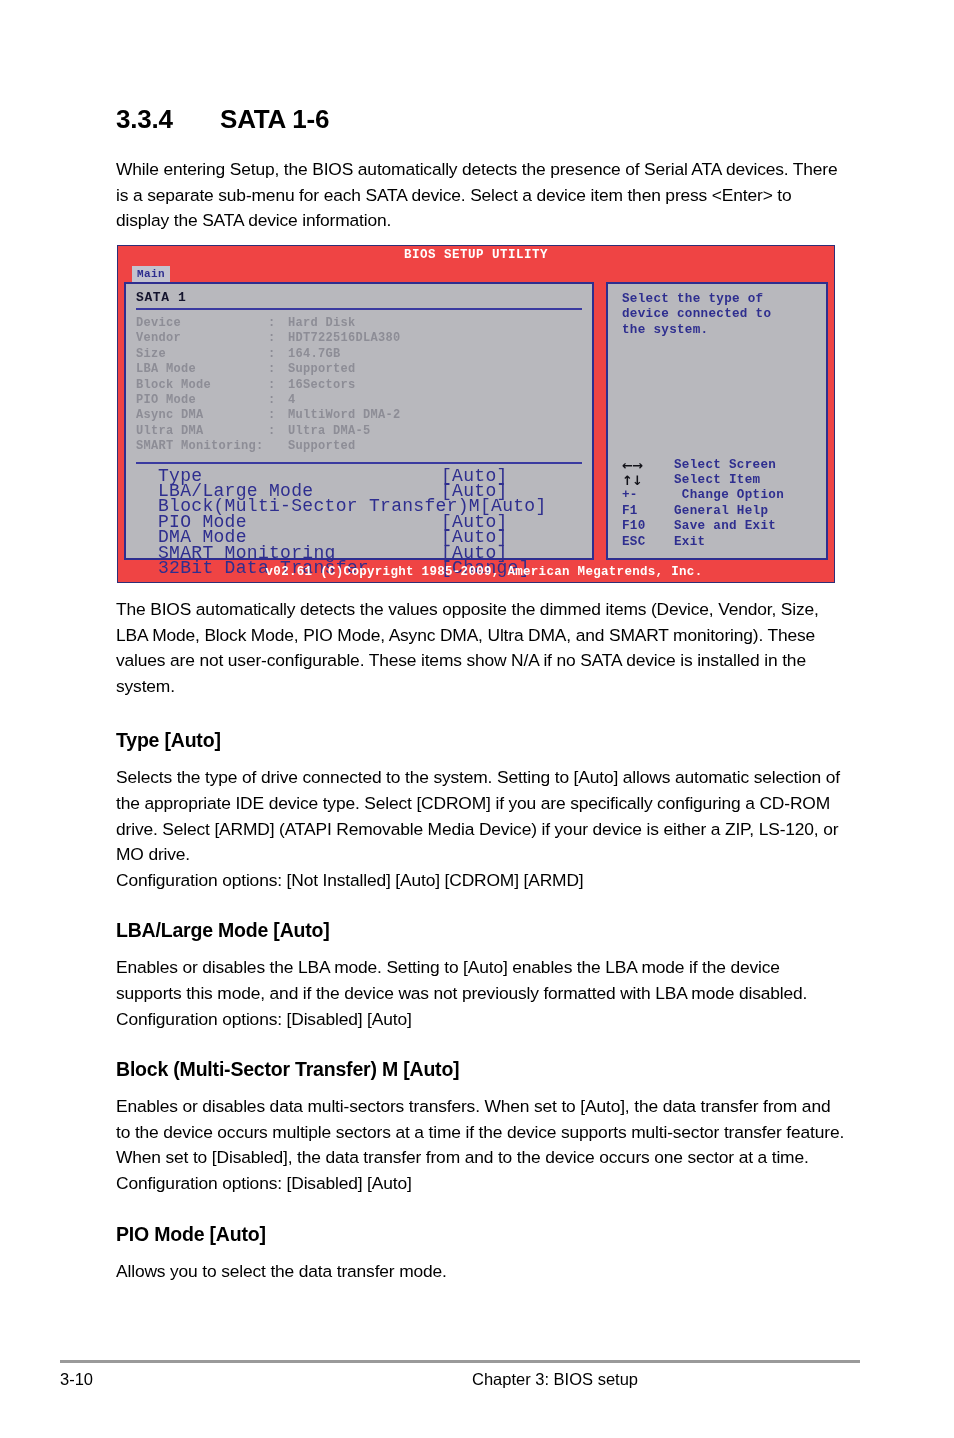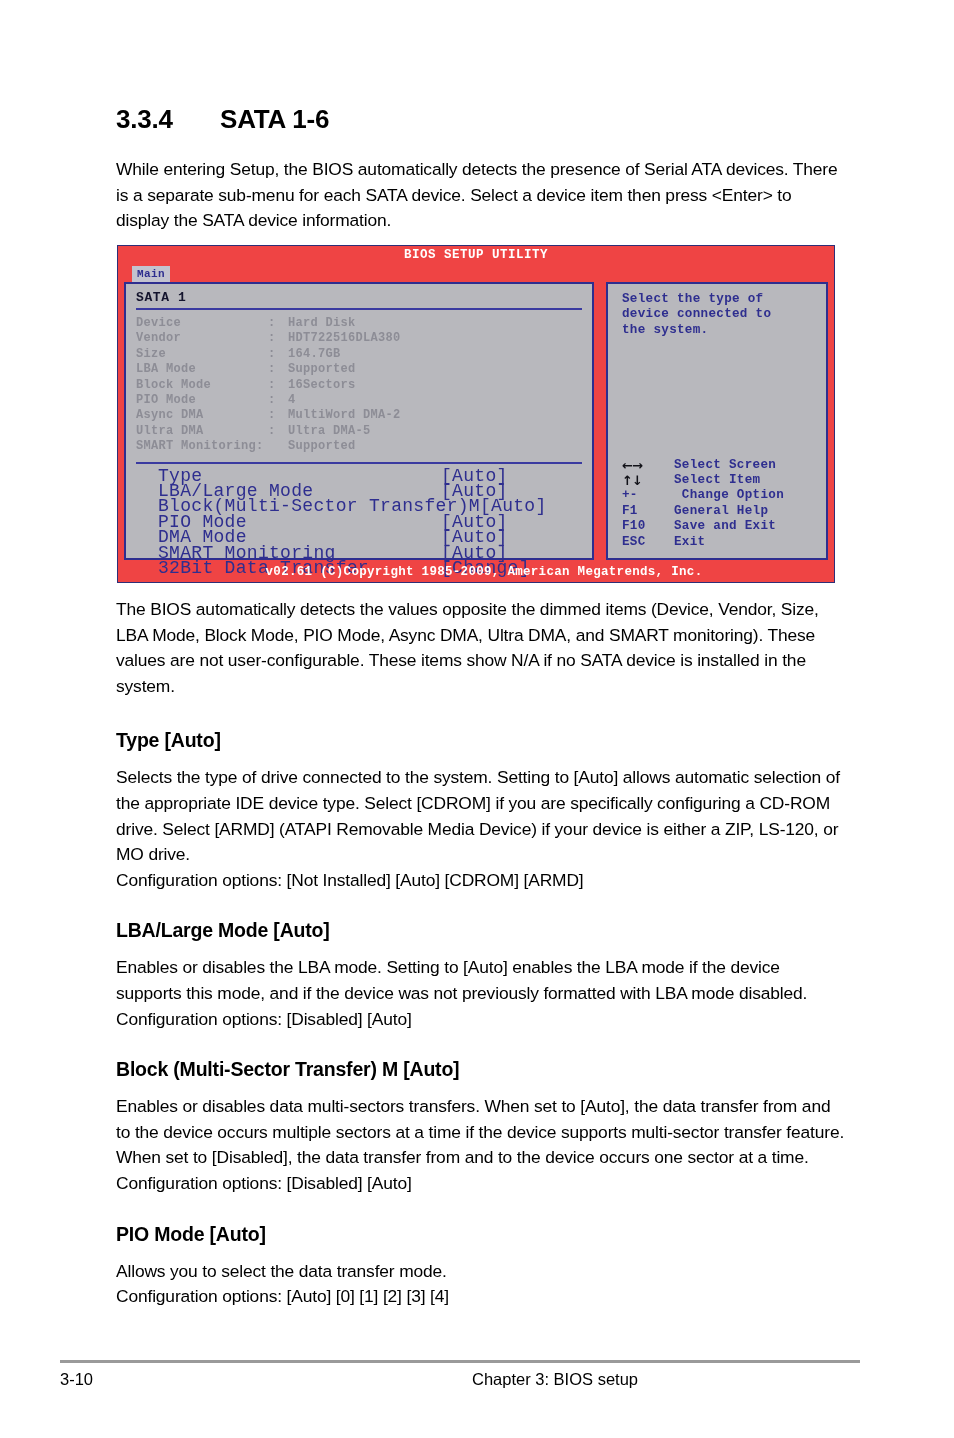--- a/index.html
+++ b/index.html
@@ -324,20 +324,19 @@
     <div class="block-gap-md"></div>
 
     <h3 class="sub-title">Block (Multi-Sector Transfer) M [Auto]</h3>
     <p class="body-text">Enables or disables data multi-sectors transfers. When set to [Auto], the data transfer from and to the device occurs multiple sectors at a time if the device supports multi-sector transfer feature. When set to [Disabled], the data transfer from and to the device occurs one sector at a time.</p>
     <p class="body-text">Configuration options: [Disabled] [Auto]</p>
 
     <div class="block-gap-md"></div>
 
     <h3 class="sub-title">PIO Mode [Auto]</h3>
     <p class="body-text">Allows you to select the data transfer mode.</p>
-    <p class="body-text">Configuration options: [Auto] [0] [1] [2] [3] [4]</p>
   </div>
 
   <div class="footer-rule"></div>
   <div class="footer-left">3-10</div>
   <div class="footer-right">Chapter 3: BIOS setup</div>
 
 </div>
 
 </body></html>

